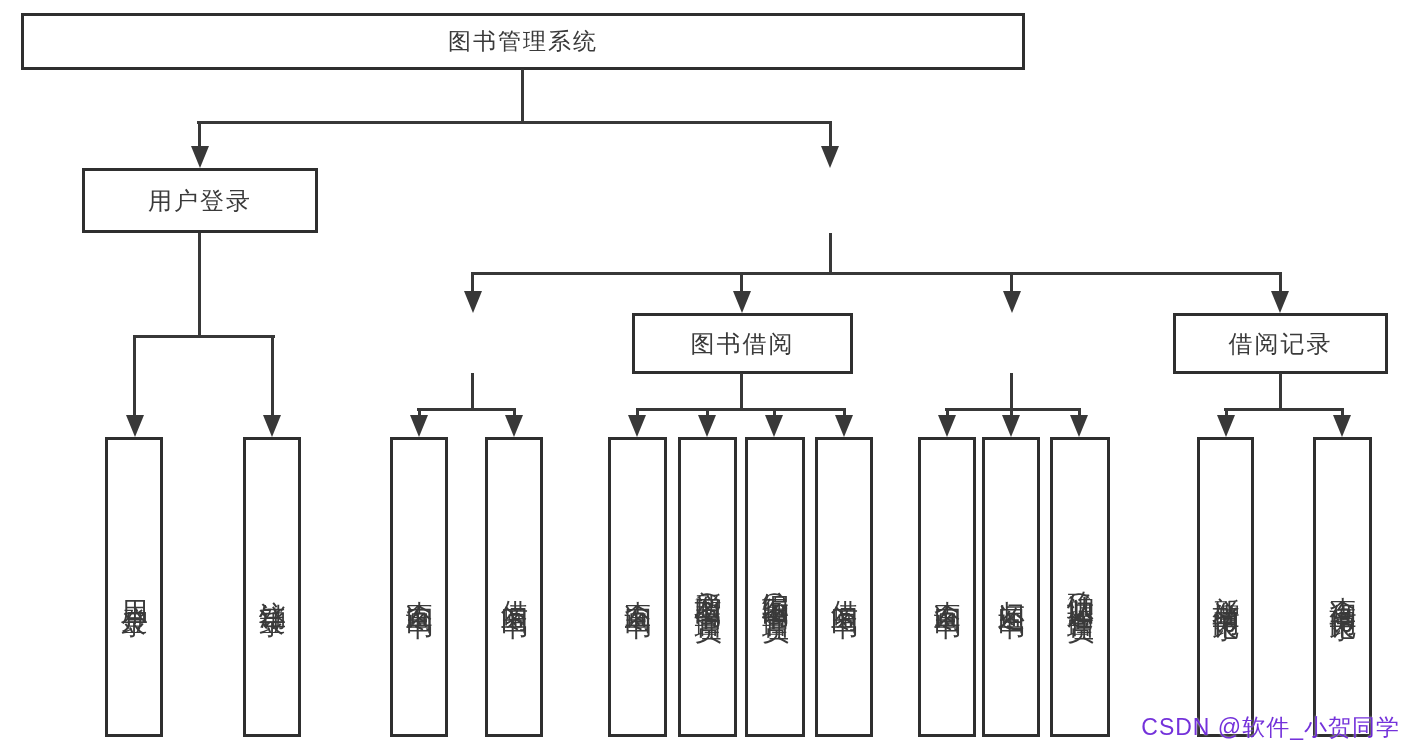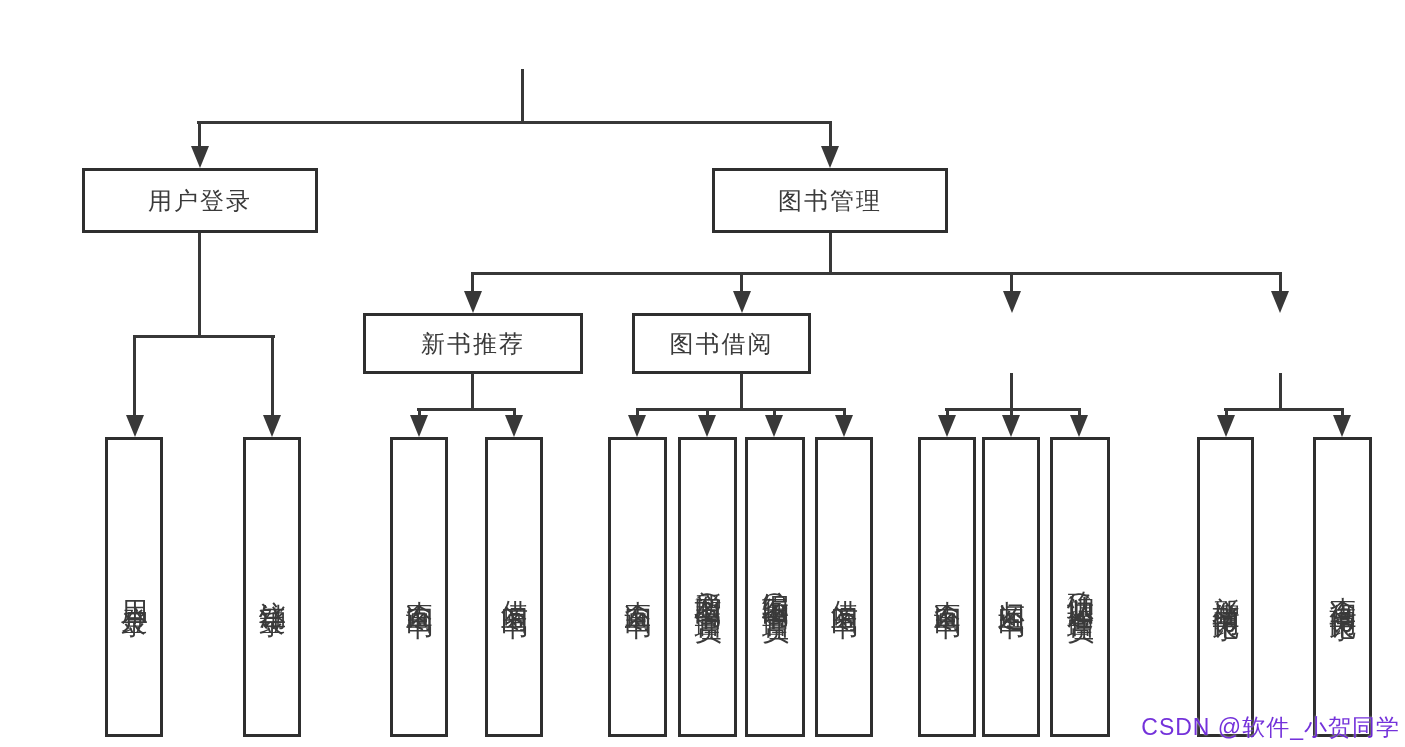--- a/index.html
+++ b/index.html
@@ -28,51 +28,51 @@
     position:absolute;right:5px;bottom:4px;font-size:23px;letter-spacing:1px;
     color:#6d28d9;opacity:.95;white-space:nowrap;
     text-shadow:0 0 2px #ffffff;
   }
 </style>
 </head>
 <body>
 
 <div class="stage">
 
+  <div class="box" style="left:21px;top:13px;width:1004px;height:57px;font-size:23px">图书管理系统</div>
 
   <div class="ln" style="left:521px;top:69px;width:3px;height:55px"></div>
   <div class="ln" style="left:197px;top:121px;width:634px;height:3px"></div>
   <div class="ln" style="left:198px;top:121px;width:3px;height:27px"></div>
   <div class="ln" style="left:829px;top:121px;width:3px;height:27px"></div>
   <div class="ar" style="left:191px;top:146px"></div>
   <div class="ar" style="left:821px;top:146px"></div>
 
   <div class="box" style="left:82px;top:168px;width:236px;height:65px">用户登录</div>
-  <div class="box" style="left:712px;top:168px;width:236px;height:65px">图书管理</div>
 
   <div class="ln" style="left:198px;top:233px;width:3px;height:104px"></div>
   <div class="ln" style="left:133px;top:335px;width:142px;height:3px"></div>
   <div class="ln" style="left:133px;top:335px;width:3px;height:82px"></div>
   <div class="ln" style="left:271px;top:335px;width:3px;height:82px"></div>
   <div class="ar" style="left:126px;top:415px"></div>
   <div class="ar" style="left:263px;top:415px"></div>
 
   <div class="ln" style="left:829px;top:233px;width:3px;height:42px"></div>
   <div class="ln" style="left:471px;top:272px;width:811px;height:3px"></div>
   <div class="ln" style="left:471px;top:272px;width:3px;height:21px"></div>
   <div class="ln" style="left:740px;top:272px;width:3px;height:21px"></div>
   <div class="ln" style="left:1010px;top:272px;width:3px;height:21px"></div>
   <div class="ln" style="left:1279px;top:272px;width:3px;height:21px"></div>
   <div class="ar" style="left:464px;top:291px"></div>
   <div class="ar" style="left:733px;top:291px"></div>
   <div class="ar" style="left:1003px;top:291px"></div>
   <div class="ar" style="left:1271px;top:291px"></div>
 
-  <div class="box" style="left:363px;top:313px;width:220px;height:61px">新书推荐</div>
-  <div class="box" style="left:632px;top:313px;width:179px;height:61px">图书借阅</div>
+  <div class="box" style="left:632px;top:313px;width:221px;height:61px">图书借阅</div>
+  <div class="box" style="left:1173px;top:313px;width:215px;height:61px">借阅记录</div>
 
   <div class="ln" style="left:471px;top:373px;width:3px;height:38px"></div>
   <div class="ln" style="left:417px;top:408px;width:99px;height:3px"></div>
   <div class="ln" style="left:418px;top:408px;width:3px;height:9px"></div>
   <div class="ln" style="left:513px;top:408px;width:3px;height:9px"></div>
   <div class="ar" style="left:410px;top:415px"></div>
   <div class="ar" style="left:505px;top:415px"></div>
 
   <div class="ln" style="left:740px;top:373px;width:3px;height:38px"></div>
   <div class="ln" style="left:636px;top:408px;width:210px;height:3px"></div>

